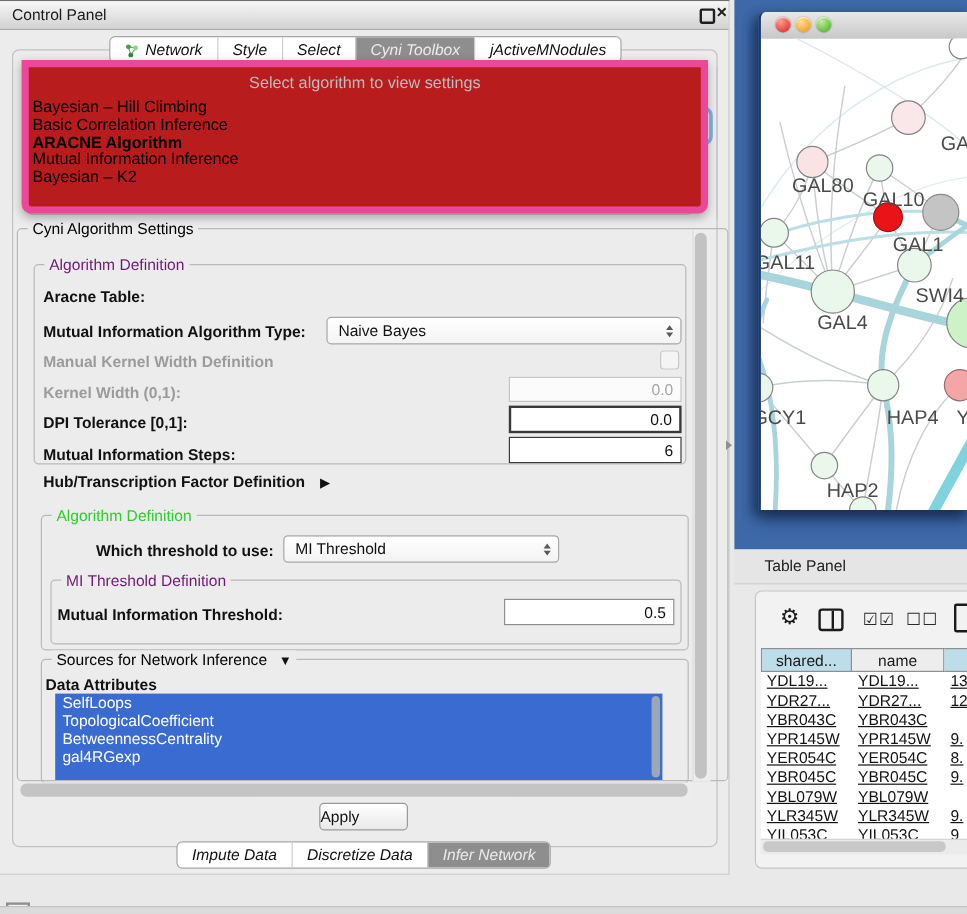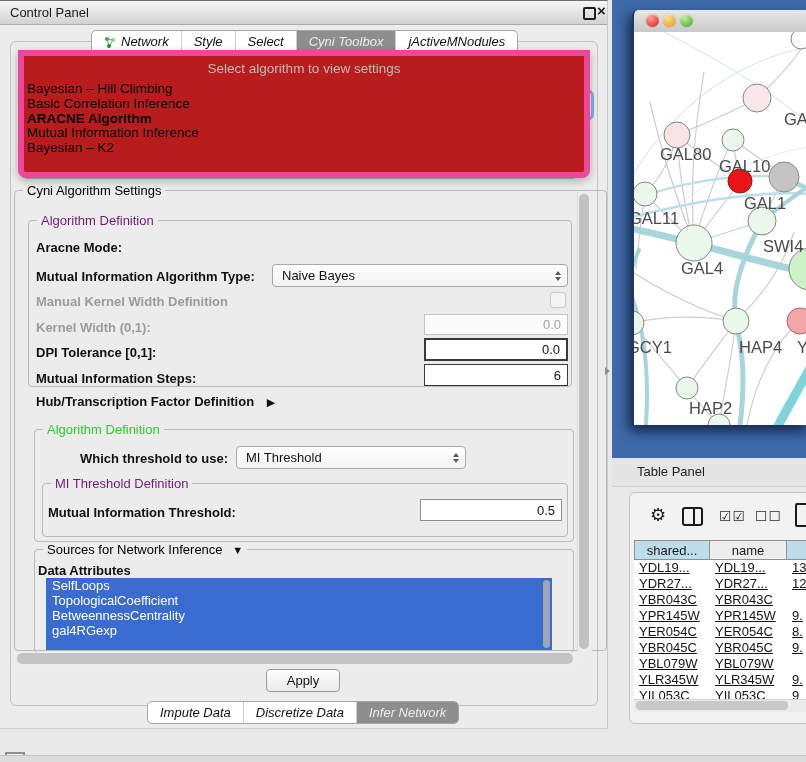--- a/index.html
+++ b/index.html
@@ -80,21 +80,21 @@
   #attr-scroll{left:543px;top:579px;width:7px;height:68px;background:#9DA6B5;border-radius:4px;z-index:2;}
 
   
   #v-scroll-track{left:577px;top:191px;width:14px;height:459px;background:#EDEDED;border-left:1px solid #DDDDDD;}
   #v-scroll-thumb{left:579px;top:193px;width:10px;height:455px;background:#C2C2C2;border-radius:5px;}
   #h-scroll-track{left:14px;top:651px;width:563px;height:13px;background:#EDEDED;}
   #h-scroll-thumb{left:17px;top:652px;width:556px;height:11px;background:#C4C4C4;border-radius:5px;}
 
   #apply-btn{left:266px;top:668px;width:72px;height:21px;background:linear-gradient(#FFFFFF,#E9E9E9);
     border:1px solid #9A9A9A;border-radius:4px;font-size:13px;color:#111;
-    display:flex;align-items:center;justify-content:center;}
+    display:flex;align-items:center;justify-content:flex-start;}
 
   #cp-bottom-tabs{left:147px;top:700px;height:21px;display:flex;background:#FFFFFF;
     border:1px solid #A6A6A6;border-radius:5px;overflow:hidden;}
 
   
   #splitter-arrow{left:605px;top:367px;width:0;height:0;border-top:4px solid transparent;
     border-bottom:4px solid transparent;border-left:5px solid #8F8F8F;}
   #mini-icon{left:5px;top:752px;width:16px;height:14px;border:2px solid #8F8F8F;background:#F2F2F2;}
   #top-notch{left:6px;top:0;width:3px;height:6px;background:#A8A8A8;}
   #bottom-strip{left:0;top:755px;width:806px;height:7px;background:#DBDBDB;border-top:1px solid #C3C3C3;}
@@ -203,21 +203,21 @@
     </div>
 
     <div class="group" id="cas-group" style="left:14px;top:189px;width:560px;height:459px;padding-left:31px;">
       <span class="gtitle">Cyni Algorithm Settings</span>
     </div>
 
     <div class="group" id="ad-group" style="left:28px;top:219px;width:542px;height:165px;">
       <span class="gtitle blue">Algorithm Definition</span>
     </div>
 
-    <span class="lbl" style="left:36px;top:239px;">Aracne Mode:</span>
+    <span class="lbl" style="left:36px;top:239px;">Aracne Table:</span>
 
     <span class="lbl" style="left:36px;top:268px;">Mutual Information Algorithm Type:</span>
     <div class="combo" style="left:272px;top:263px;width:296px;height:23px;">
       <span>Naive Bayes</span>
       <span class="spin">
           <i class="up"></i>
           <i class="dn"></i>
         </span>
     </div>
 

